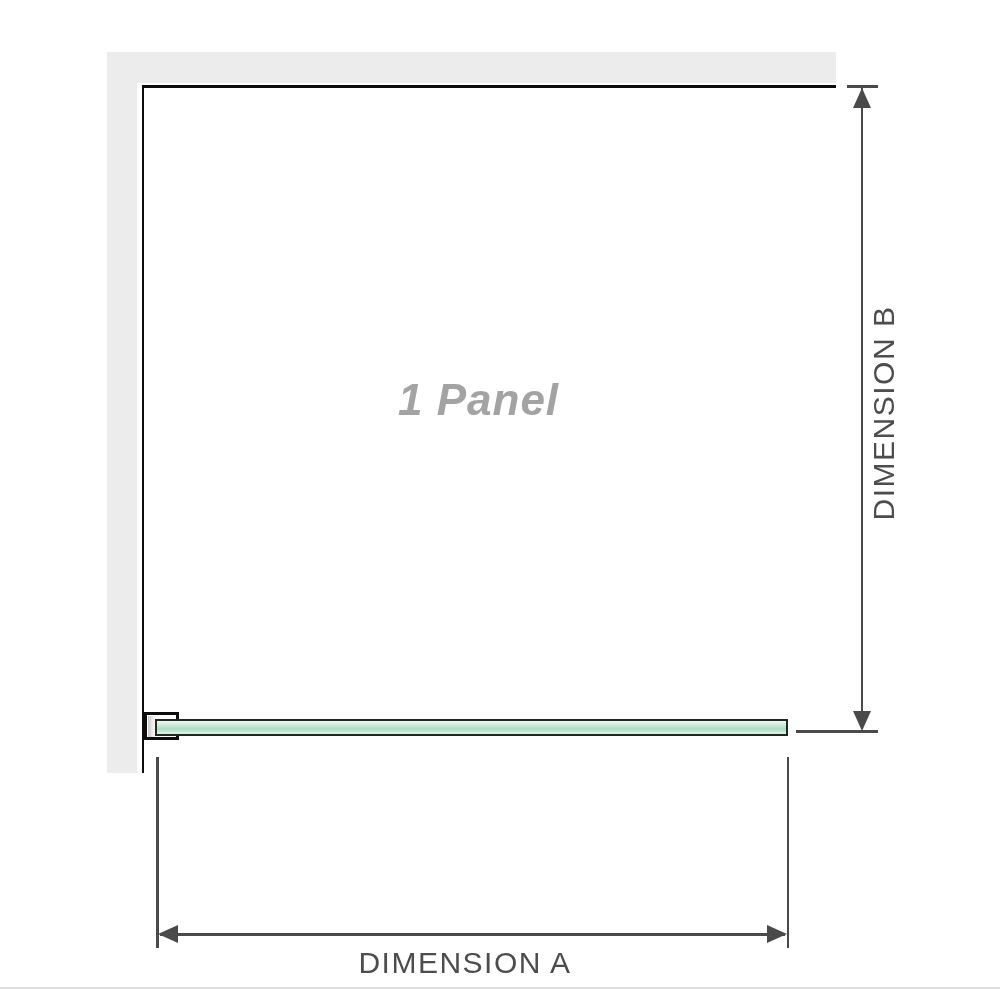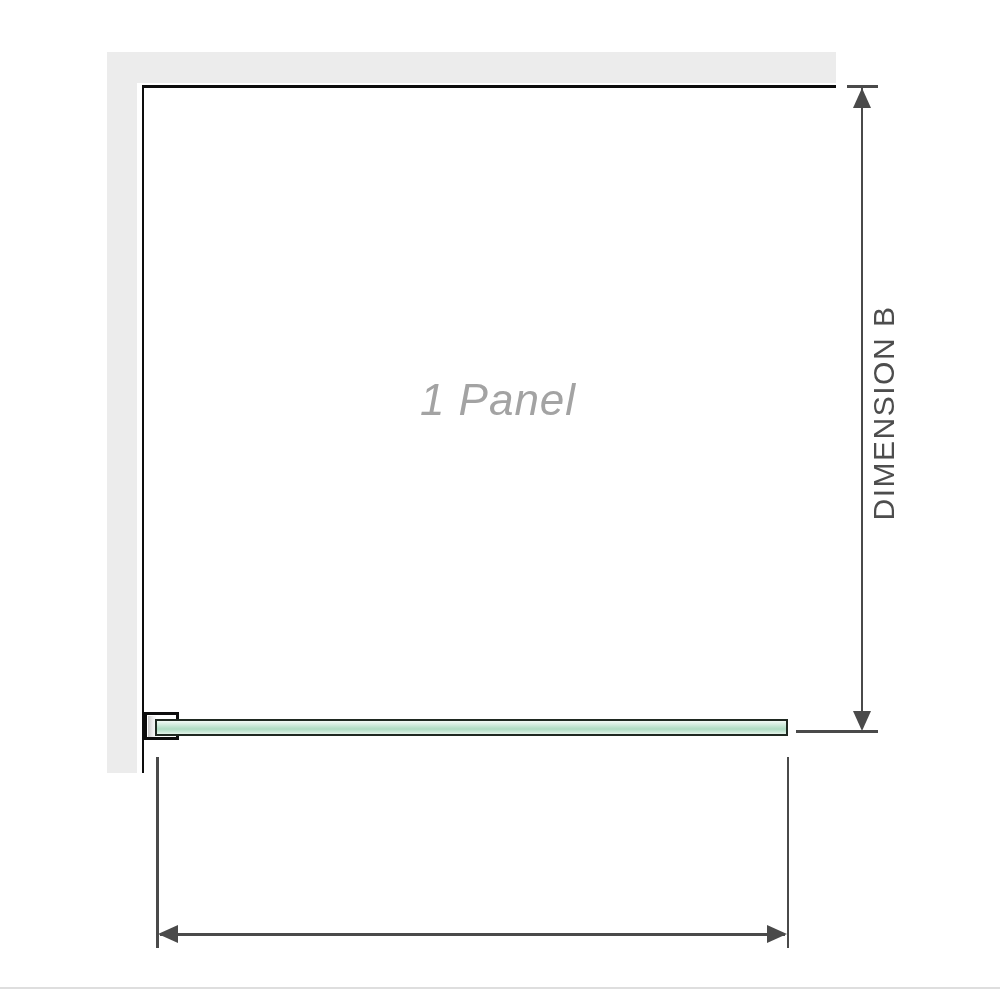--- a/index.html
+++ b/index.html
@@ -34,24 +34,23 @@
   }
   .panel-outline-left {
     left: 141.5px; top: 85px; width: 2.5px; height: 688px;
     background: var(--panel_border, #0d0d0d);
   }
 
   
   .panel-area-label {
     left: 398px; top: 372px; width: 200px; height: 56px;
     line-height: 56px;
-    text-align: center;
     font-size: 44px;
     font-style: italic;
-    font-weight: 400;
+    font-weight: 700;
     letter-spacing: 1px;
     color: var(--label_gray, #a3a3a3);
     white-space: nowrap;
   }
 
   
   .glass-panel {
     left: 155px; top: 719px; width: 629px; height: 13px;
     border: 2px solid var(--glass_border, #1f2921);
     background: linear-gradient(180deg,
@@ -150,20 +149,21 @@
 
   <div class="abs wall-bracket"></div>
   <div class="abs bracket-pad"></div>
   <div class="abs glass-panel"></div>
 
   <div class="abs dim dim-a-ext-left"></div>
   <div class="abs dim dim-a-ext-right"></div>
   <div class="abs dim dim-a-line"></div>
   <div class="abs arrowhead arrow-left"></div>
   <div class="abs arrowhead arrow-right"></div>
+  <div class="abs dim-label dim-a-label">DIMENSION A</div>
 
   <div class="abs dim dim-b-tick-top"></div>
   <div class="abs dim dim-b-tick-bottom"></div>
   <div class="abs dim dim-b-line"></div>
   <div class="abs arrowhead arrow-up"></div>
   <div class="abs arrowhead arrow-down"></div>
   <div class="abs dim-label dim-b-label">DIMENSION B</div>
 
   <div class="abs page-divider"></div>
 

